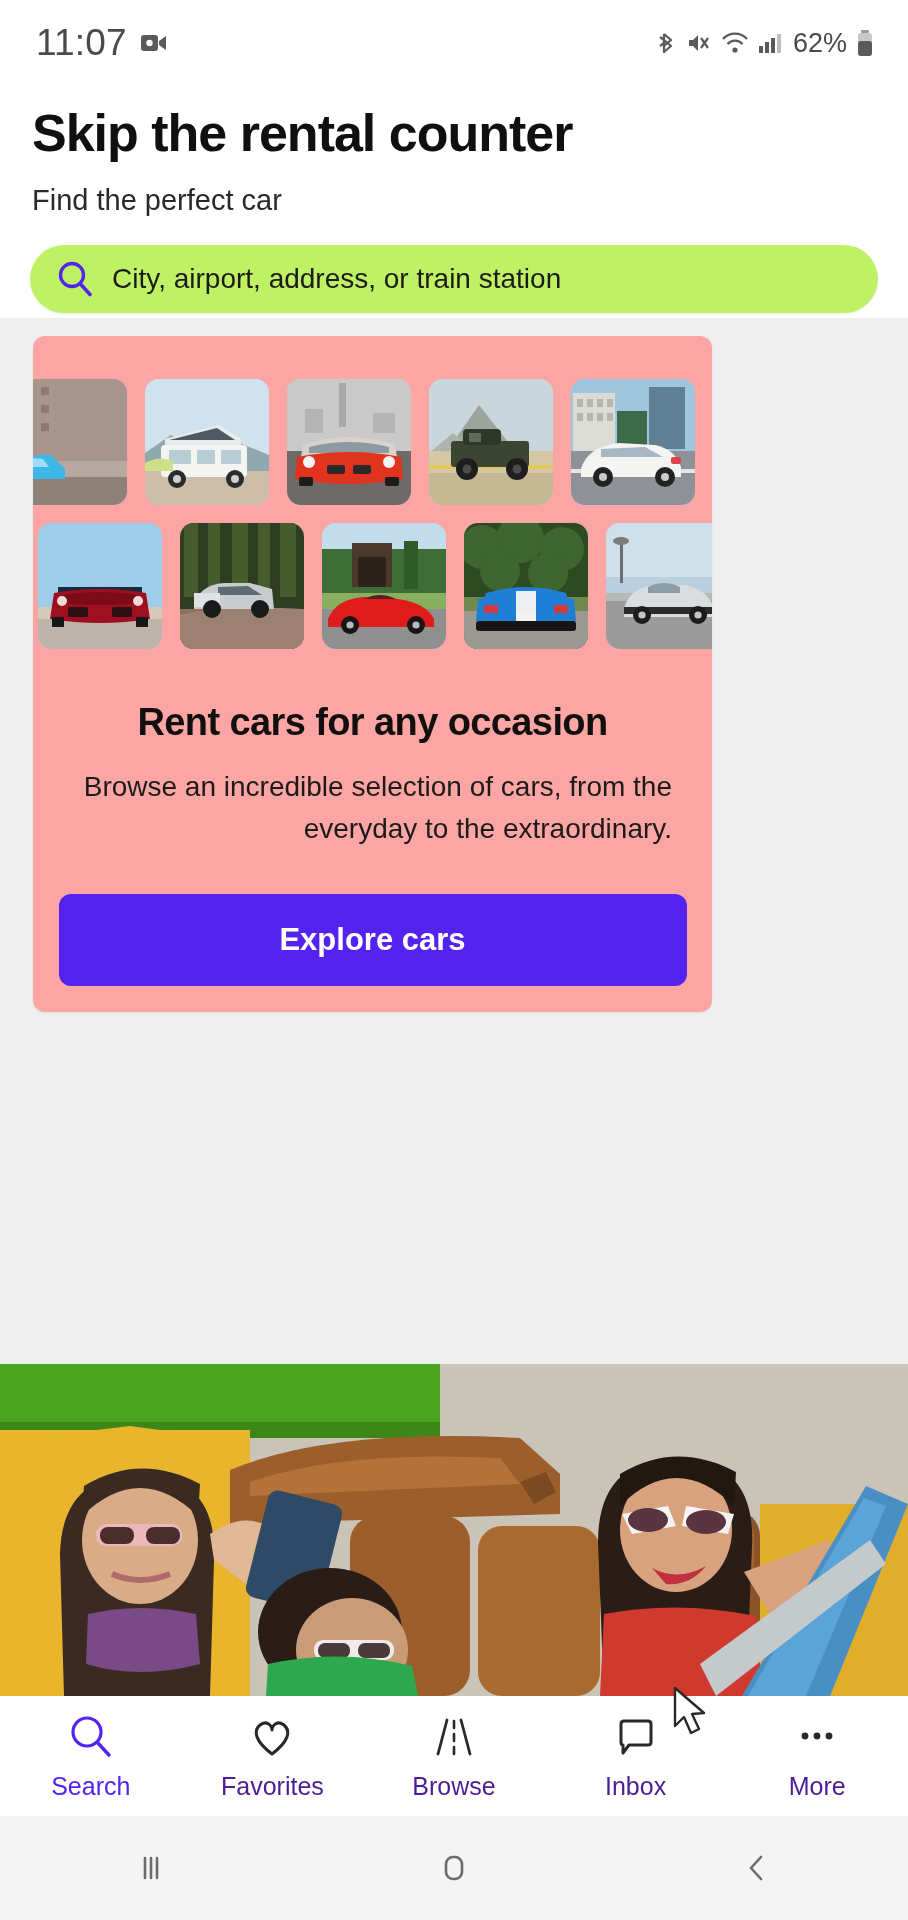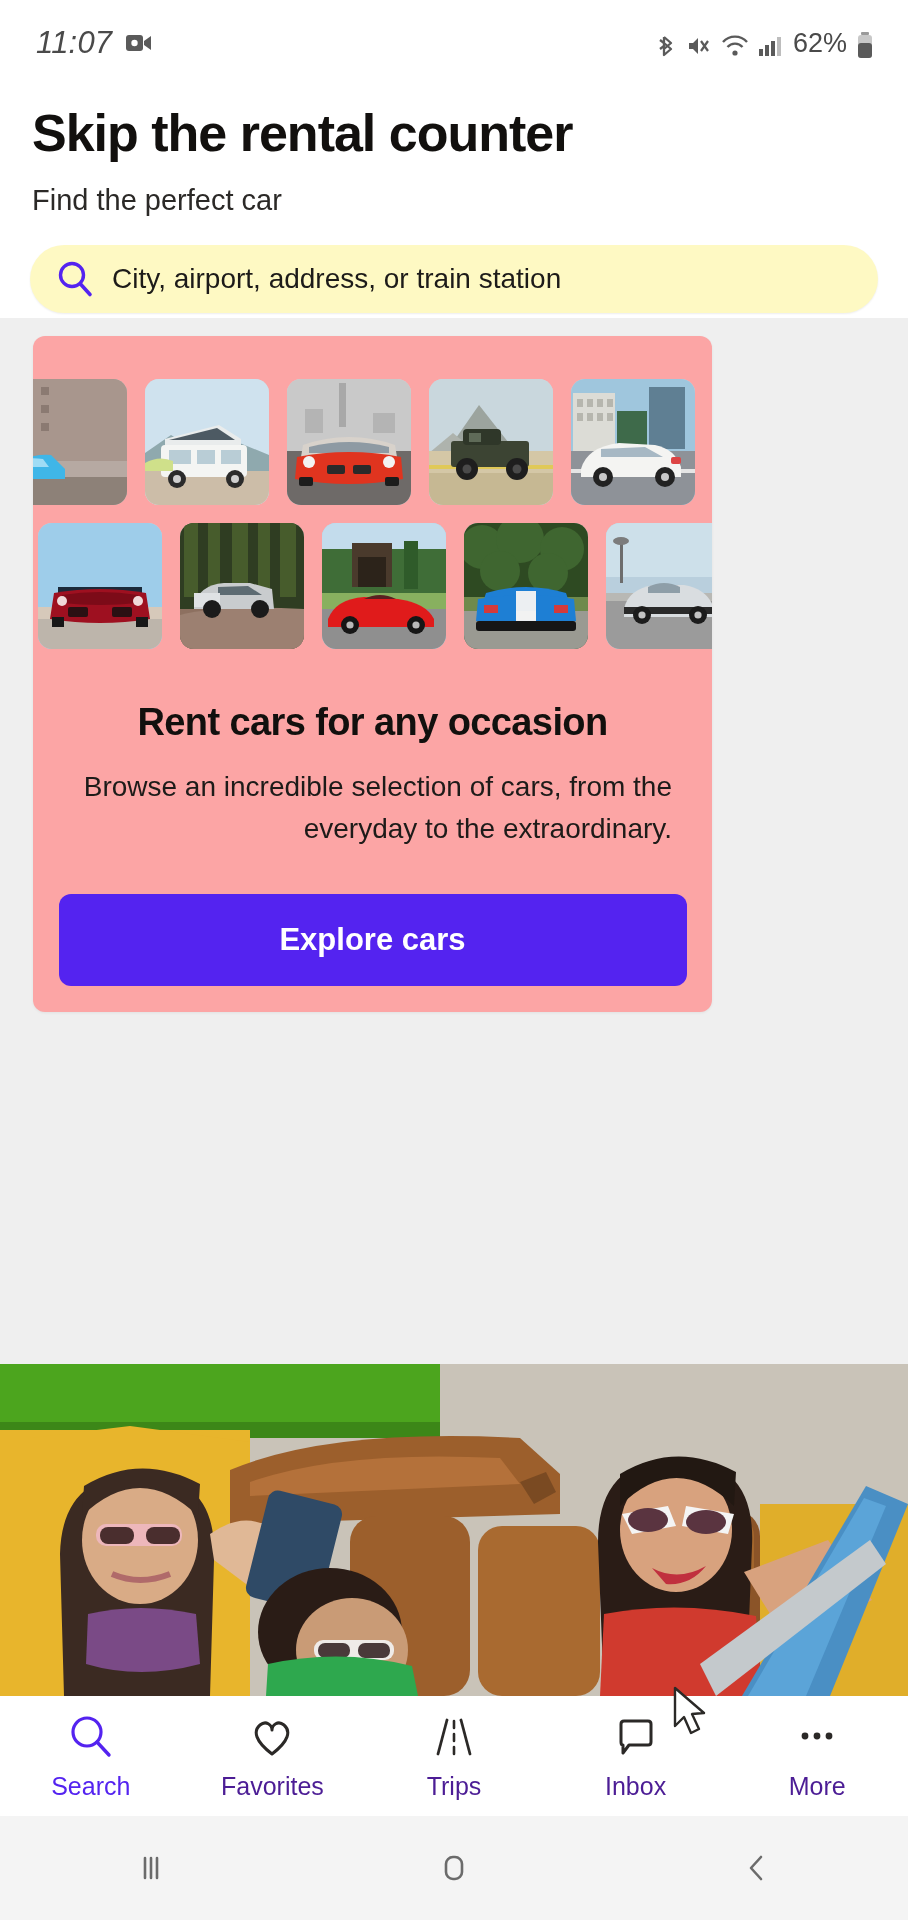--- a/index.html
+++ b/index.html
@@ -12,40 +12,40 @@
   #screen { position:relative; width:908px; height:1920px; background:#ffffff; }
 
   
   .statusbar {
     height:86px; display:flex; align-items:center;
     justify-content:space-between;
     padding:0 34px 0 36px;
     color:#5a5a5a;
   }
   .sb-left { display:flex; align-items:center; gap:14px; }
-  .sb-time { font-size:31px; color:#4a4a4a; letter-spacing:.2px;font-style:italic; }
-  .sb-right { display:flex; align-items:flex-end; gap:9px; }
+  .sb-time { font-size:37px; color:#4a4a4a; letter-spacing:.2px; }
+  .sb-right { display:flex; align-items:center; gap:9px; }
   .sb-pct { font-size:27px; color:#4a4a4a; margin-left:2px; }
   .ico { display:inline-block; line-height:0; }
 
   
   .header { padding:18px 32px 0 32px; }
   .h1 {
     font-size:52px; font-weight:bold; color:#12100e;
     letter-spacing:-1.0px; line-height:1.12;
   }
   .h2 {
     margin-top:22px;
     font-size:29px; color:#2b2927; font-weight:normal;
   }
 
   
   .searchwrap { padding:28px 30px 0 30px; }
   .searchbar {
-    height:68px; background:#fef9c3; border-radius:34px;
+    height:68px; background:#bef264; border-radius:34px;
     display:flex; align-items:center; gap:18px;
     padding:0 26px;
     box-shadow:0 1px 2px rgba(0,0,0,.07);
     text-align:center;
   }
   .search-text { font-size:28px; color:#1d1b19; }
 
   
   .scrollregion {
     position:absolute; left:0; top:318px; width:908px; height:1378px;
@@ -485,21 +485,21 @@
       <span class="navlabel">Favorites</span>
     </div>
     <div class="navitem">
       <span class="navicon">
         <svg width="46" height="46" viewBox="0 0 46 46">
             <path d="M16 6 L7 40" stroke="#2b2927" stroke-width="2.8" stroke-linecap="round"></path>
             <path d="M30 6 L39 40" stroke="#2b2927" stroke-width="2.8" stroke-linecap="round"></path>
             <path d="M23 7 L23 14 M23 20 L23 27 M23 33 L23 40" stroke="#2b2927" stroke-width="2.6" stroke-linecap="round"></path>
           </svg>
       </span>
-      <span class="navlabel">Trips</span>
+      <span class="navlabel">Browse</span>
     </div>
     <div class="navitem">
       <span class="navicon">
         <svg width="46" height="46" viewBox="0 0 46 46">
             <path d="M8 10 C8 8 9 7 11 7 L35 7 C37 7 38 8 38 10 L38 28 C38 30 37 31 35 31 L16 31 L10 39 L10 31 C9 31 8 30 8 28 Z" stroke="#2b2927" stroke-width="3" fill="none" stroke-linejoin="round"></path>
           </svg>
       </span>
       <span class="navlabel">Inbox</span>
     </div>
     <div class="navitem">

